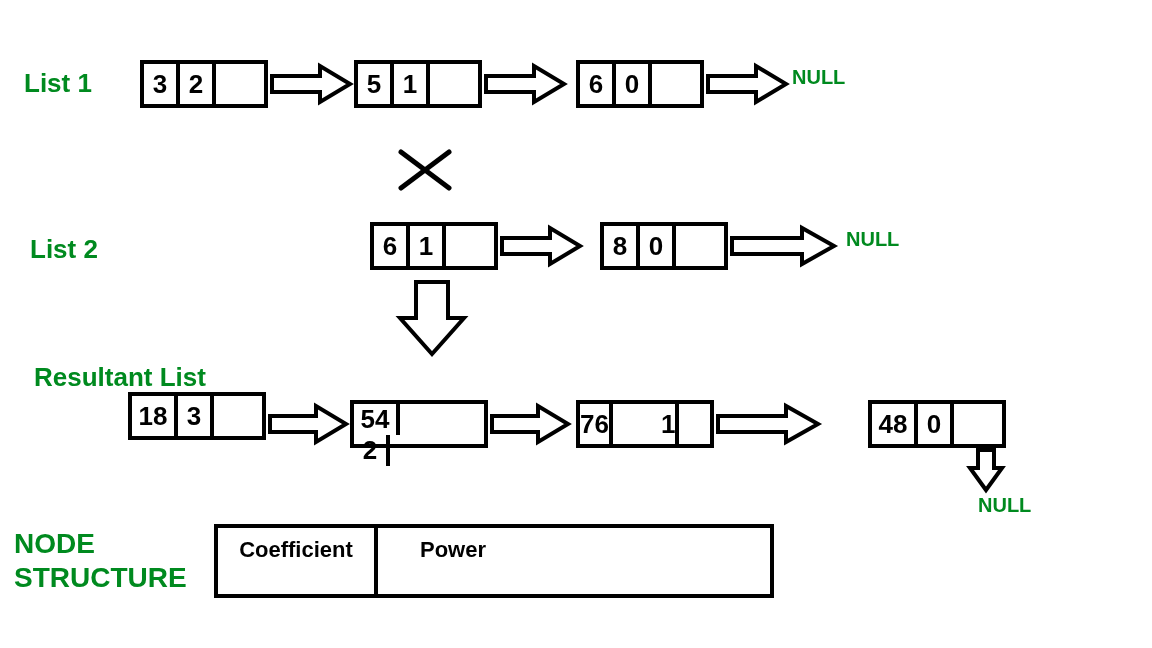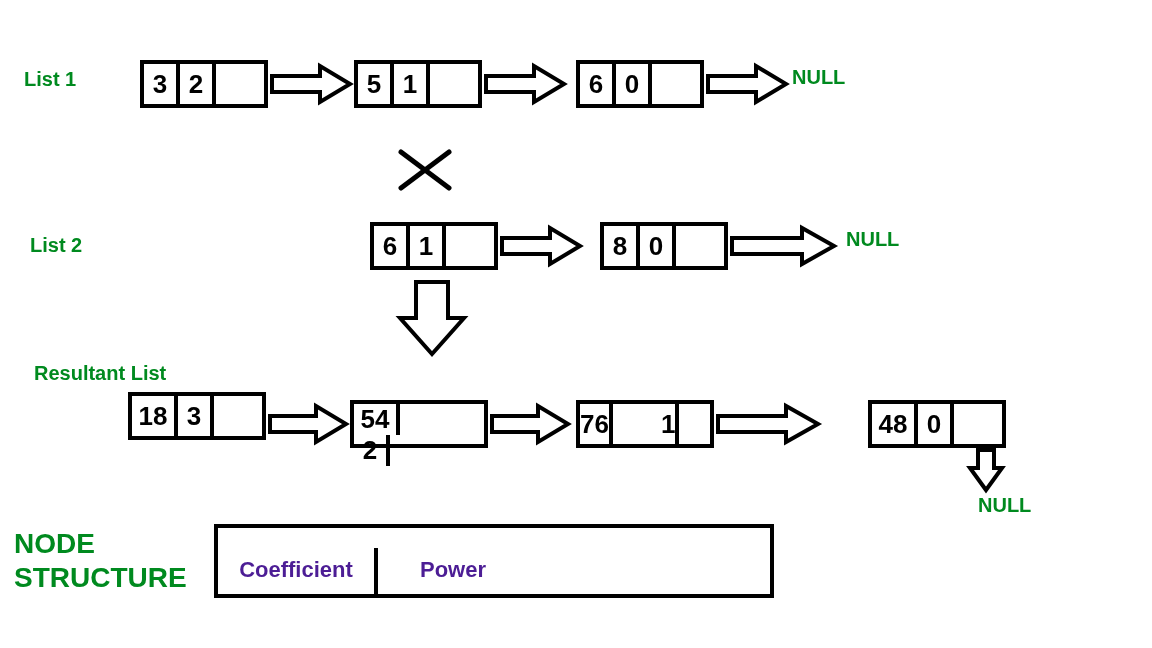--- a/index.html
+++ b/index.html
@@ -11,21 +11,21 @@
     font-family: "Segoe UI", Arial, sans-serif;
     position: relative;
     overflow: hidden;
   }
   .green {
     color: #008a1f;
     font-weight: 600;
   }
   .label {
     position: absolute;
-    font-size: 20px;
+    font-size: 26px;
   }
   .node {
     position: absolute;
     display: flex;
     height: 48px;
     border: 4px solid #000;
     box-sizing: border-box;
   }
   .cell {
     border-right: 4px solid #000;
@@ -54,27 +54,26 @@
     border: 4px solid #000;
     height: 74px;
     box-sizing: border-box;
   }
   .legend-cell {
     border-right: 4px solid #000;
     display: flex;
     align-items: flex-start;
     justify-content: center;
     padding-top: 10px;
-    color: #4c1d95;
+    color: #000000;
     font-weight: 600;
     font-size: 22px;
     box-sizing: border-box;
     text-align: center;
     line-height: 1.1;
-    margin-top: 20px;
   }
   .legend-cell:last-child { border-right: none; }
   .big-x {
     position: absolute;
     width: 60px;
     height: 48px;
   }
 </style>
 </head>
 <body>

